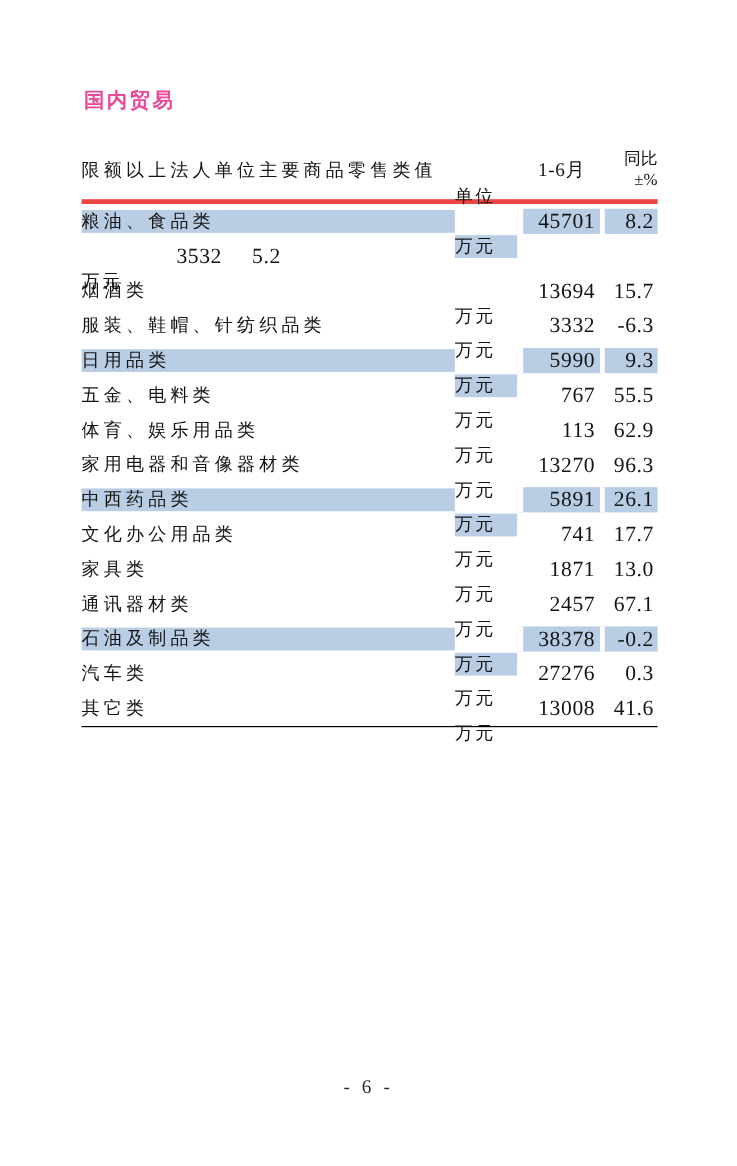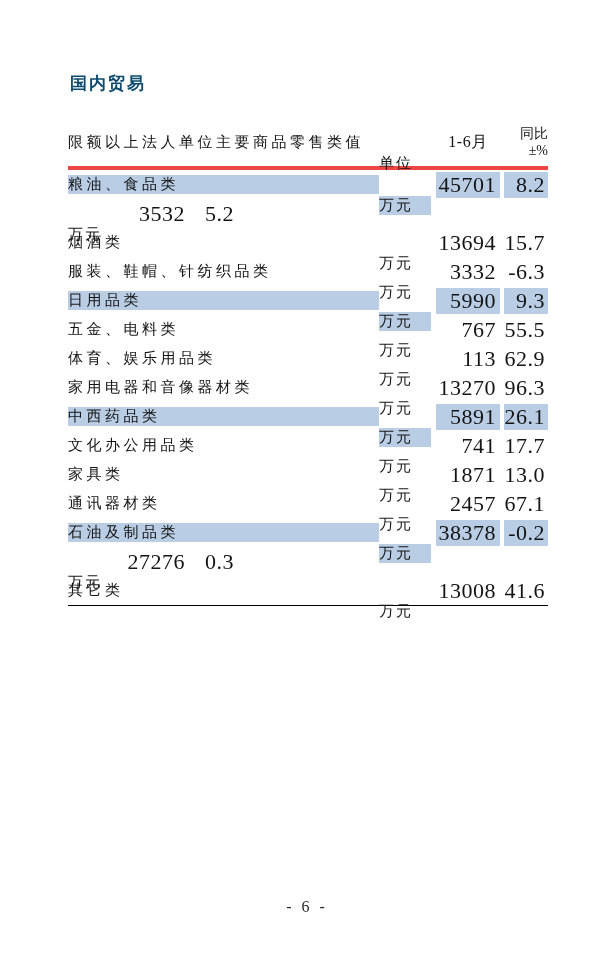--- a/index.html
+++ b/index.html
@@ -8,21 +8,21 @@
     width:614px; height:972px;
     background:#ffffff;
     font-family:"Liberation Serif", serif;
     color:#141414;
     overflow:hidden;
   }
   .section-title {
     position:absolute; left:70px; top:72px;
     font-family:"Liberation Sans", sans-serif;
     font-weight:bold; font-size:17px; letter-spacing:2px;
-    color:#0c4a6e;
+    color:#ec4899;
   }
   .table {
     position:absolute; left:68px; top:118px; width:480px;
   }
   .thead {
     display:flex; align-items:center;
     height:48px;
     border-bottom:4px solid #ef4444;
     font-weight:normal;
   }
@@ -35,21 +35,21 @@
   .thead .col-value { font-size:16px; text-align:center; padding-right:0; letter-spacing:0.5px; }
   .thead .col-pct   { font-size:14px; text-align:right; padding-right:0; line-height:1.25; }
   .thead .col-pct .l2 { display:block; }
   .tbody { border-bottom:1.5px solid #000; }
   .tr {
     display:flex; align-items:center;
     height:29px;
   }
   .tr .col-name { font-size:15px; letter-spacing:3.5px; white-space:nowrap; overflow:hidden; }
   .tr .col-unit { font-size:15px; letter-spacing:2px; }
-  .tr .col-value, .tr .col-pct { font-size:22px; letter-spacing:0.5px; }
+  .tr .col-value, .tr .col-pct { font-size:18px; letter-spacing:0.5px; }
   .tr.hl .col-name, .tr.hl .col-unit, .tr.hl .col-value, .tr.hl .col-pct {
     background: var(--highlight, #b9cde4);
   }
   .page-footer {
     position:absolute; left:0; top:898px; width:100%;
     text-align:center;
     font-size:16px; letter-spacing:3px;
     color:#2a2a2a;
   }
 </style>
@@ -142,20 +142,21 @@
           <div class="col-value">2457</div>
           <div class="col-pct">67.1</div>
         </div>
         <div class="tr hl">
           <div class="col-name">石油及制品类</div>
           <div class="col-unit">万元</div>
           <div class="col-value">38378</div>
           <div class="col-pct">-0.2</div>
         </div>
         <div class="tr">
+          <div class="col-name">汽车类</div>
           <div class="col-unit">万元</div>
           <div class="col-value">27276</div>
           <div class="col-pct">0.3</div>
         </div>
         <div class="tr">
           <div class="col-name">其它类</div>
           <div class="col-unit">万元</div>
           <div class="col-value">13008</div>
           <div class="col-pct">41.6</div>
         </div>

